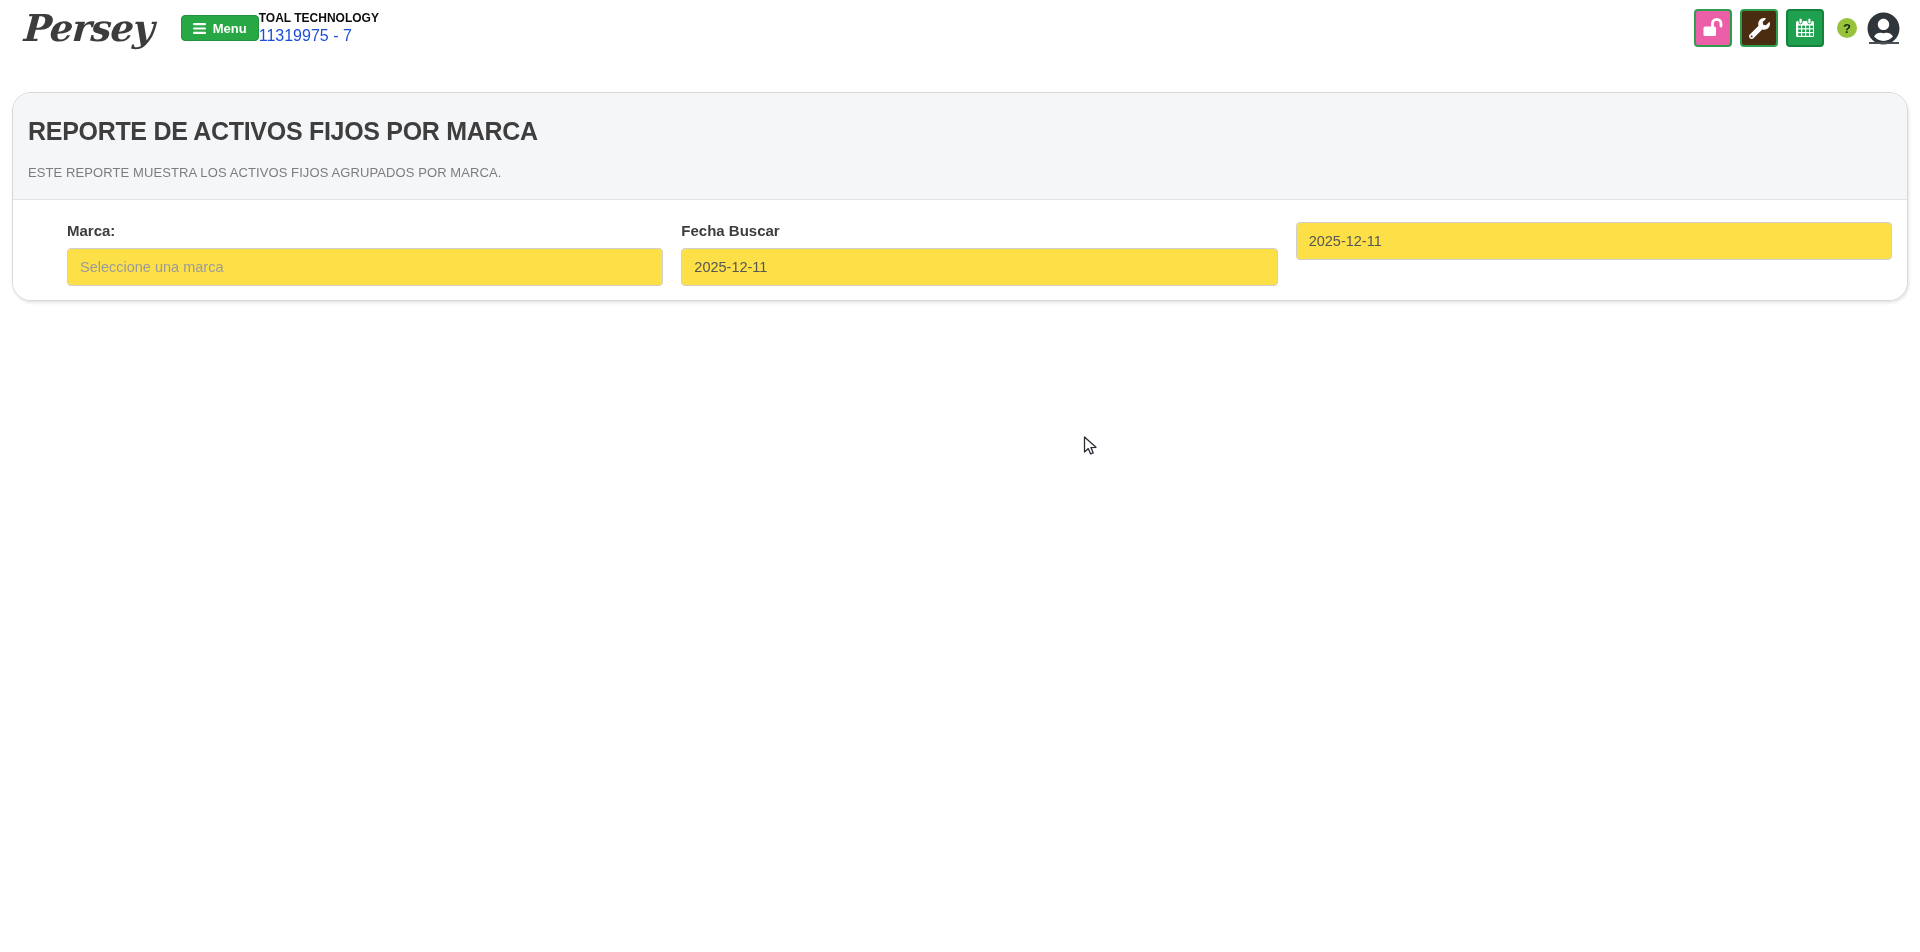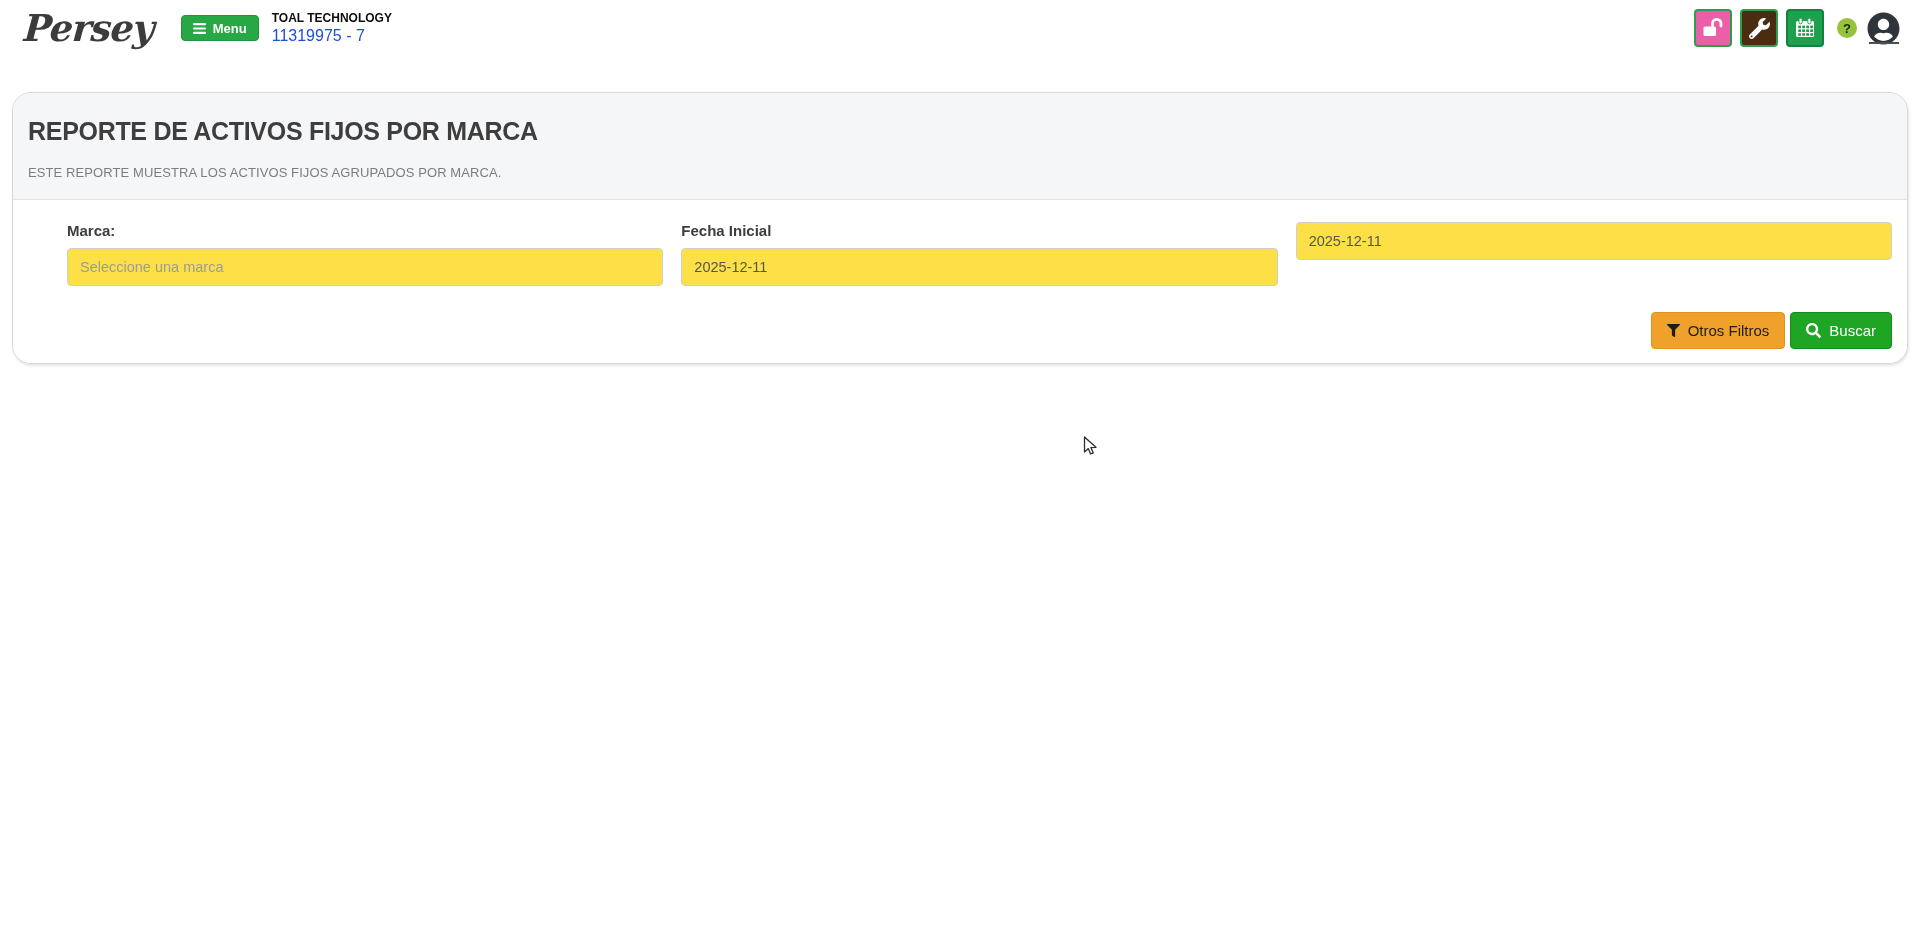--- a/index.html
+++ b/index.html
@@ -40,21 +40,21 @@
     height:26px;
     padding:6px 11px;
     font-size:13px;
     font-weight:bold;
     font-family:inherit;
     display:flex;
     align-items:center;
     gap:7px;
     cursor:pointer;
   }
-  .company { margin-left:13px; line-height:1.25; }
+  .company { margin-left:0; line-height:1.25; }
   .company-name { font-size:12px; font-weight:bold; color:#0d0d0d; }
   .company-id   { font-size:16px; color:#1d4ed8; }
   .topbar-spacer { flex:1; }
 
   .icon-btn {
     width:38px; height:38px;
     border:2px solid #2d9e4d;
     border-radius:4px;
     display:flex; align-items:center; justify-content:center;
     margin-left:8px;
@@ -268,49 +268,30 @@
 
   <div class="panel-body">
     <div class="fields">
 
       <div class="field">
         <label>Marca:</label>
         <input type="text" placeholder="Seleccione una marca" style="">
       </div>
 
       <div class="field">
-        <label>Fecha Inicial</label>
+        <label>Fecha Buscar</label>
         <input type="text" value="2025-12-11" style="">
       </div>
 
       <div class="field">
         <input type="text" value="2025-12-11" style="">
       </div>
 
     </div>
 
-    <div class="actions">
-      <button class="btn btn-filters">
-        <span style="display:flex;">
-          <svg width="13" height="13" viewBox="0 0 512 512">
-            <path fill="#1d1d1d" d="M487.976 0H24.028C2.71 0-8.047 25.866 7.058 40.971L192 225.941V432c0 7.831 3.821 15.17 10.237 19.662l80 55.98C298.02 518.69 320 507.493 320 487.98V225.941l184.947-184.97C520.021 25.896 509.338 0 487.976 0z"></path>
-          </svg>
-        </span>
-        <span>Otros Filtros</span>
-      </button>
-
-      <button class="btn btn-search">
-        <span style="display:flex;">
-          <svg width="15" height="15" viewBox="0 0 512 512">
-            <path fill="#ffffff" d="M505 442.7L405.3 343c-4.5-4.5-10.6-7-17-7H372c27.6-35.3 44-79.7 44-128C416 93.1 322.9 0 208 0S0 93.1 0 208s93.1 208 208 208c48.3 0 92.7-16.4 128-44v16.3c0 6.4 2.5 12.5 7 17l99.7 99.7c9.4 9.4 24.6 9.4 34 0l28.3-28.3c9.4-9.4 9.4-24.6 0-40zM208 336c-70.7 0-128-57.3-128-128S137.3 80 208 80s128 57.3 128 128-57.3 128-128 128z"></path>
-          </svg>
-        </span>
-        <span>Buscar</span>
-      </button>
-    </div>
   </div>
 </section>
 
 <div class="mouse-cursor">
   <svg width="16" height="22" viewBox="0 0 16 22">
     <path d="M1.5 1 L1.5 16 L5.3 12.6 L7.6 17.9 L10.2 16.8 L7.9 11.6 L13 11.3 Z" fill="#ffffff" stroke="#2a2f36" stroke-width="1.3" stroke-linejoin="round"></path>
   </svg>
 </div>
 
 </body></html>

